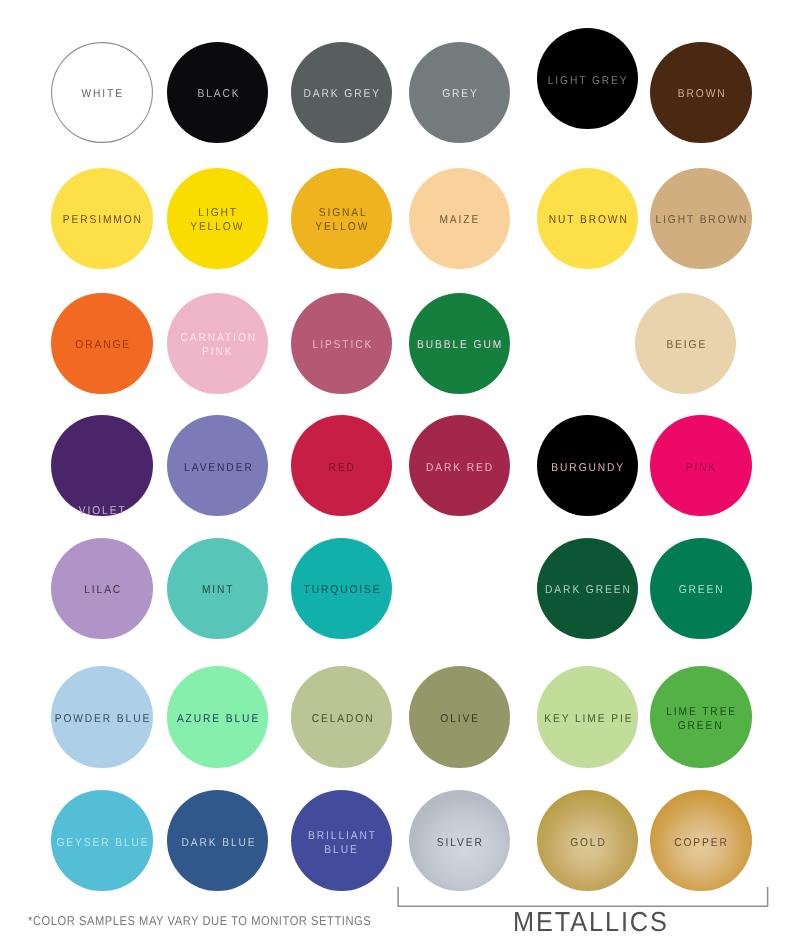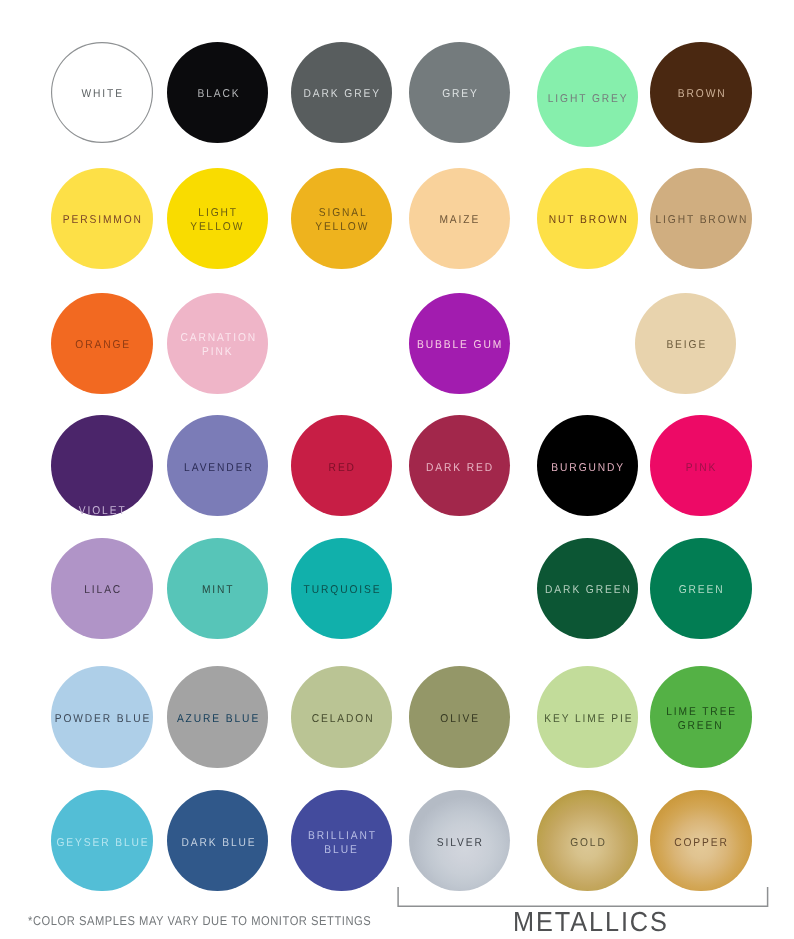--- a/index.html
+++ b/index.html
@@ -19,21 +19,21 @@
     </div>
     <div class="swatch" style="left: 167px; top: 41.5px; width: 101.3px; height: 101.3px; background: rgb(11, 11, 13);">
       <div class="label" style="color: rgb(178, 180, 182);">BLACK</div>
     </div>
     <div class="swatch" style="left: 291.1px; top: 41.5px; width: 101.3px; height: 101.3px; background: rgb(88, 93, 94);">
       <div class="label" style="color: rgb(214, 218, 219);">DARK GREY</div>
     </div>
     <div class="swatch" style="left: 408.6px; top: 41.5px; width: 101.3px; height: 101.3px; background: rgb(116, 123, 125);">
       <div class="label" style="color: rgb(223, 227, 228);">GREY</div>
     </div>
-    <div class="swatch" style="left: 537px; top: 46px; width: 101.3px; height: 101.3px; background: #86efac;">
+    <div class="swatch" style="left: 537px; top: 28px; width: 101.3px; height: 101.3px; background: #000000;">
       <div class="label" style="color: rgb(118, 123, 124);">LIGHT GREY</div>
     </div>
     <div class="swatch" style="left: 650.4px; top: 41.5px; width: 101.3px; height: 101.3px; background: rgb(74, 40, 17);">
       <div class="label" style="color: rgb(205, 176, 150);">BROWN</div>
     </div>
     <div class="swatch" style="left: 51.4px; top: 167.7px; width: 101.3px; height: 101.3px; background: #fde047;">
       <div class="label" style="color: rgb(122, 69, 40);">PERSIMMON</div>
     </div>
     <div class="swatch" style="left: 167px; top: 167.7px; width: 101.3px; height: 101.3px; background: rgb(249, 220, 0);">
       <div class="label" style="color: rgb(106, 93, 17);">LIGHT
@@ -52,21 +52,24 @@
     <div class="swatch" style="left: 650.4px; top: 167.7px; width: 101.3px; height: 101.3px; background: rgb(208, 174, 128);">
       <div class="label" style="color: rgb(107, 86, 58);">LIGHT BROWN</div>
     </div>
     <div class="swatch" style="left: 51.4px; top: 292.7px; width: 101.3px; height: 101.3px; background: rgb(242, 105, 33);">
       <div class="label" style="color: rgb(141, 58, 19);">ORANGE</div>
     </div>
     <div class="swatch" style="left: 167px; top: 292.7px; width: 101.3px; height: 101.3px; background: rgb(239, 181, 200);">
       <div class="label" style="color: rgb(251, 230, 238);">CARNATION
 PINK</div>
     </div>
-    <div class="swatch" style="left: 408.6px; top: 292.7px; width: 101.3px; height: 101.3px; background: #a21caf;">
+    <div class="swatch" style="left: 291.1px; top: 292.7px; width: 101.3px; height: 101.3px; background: rgb(181, 88, 116);">
+      <div class="label" style="color: rgb(238, 182, 199);">LIPSTICK</div>
+    </div>
+    <div class="swatch" style="left: 408.6px; top: 292.7px; width: 101.3px; height: 101.3px; background: #15803d;">
       <div class="label" style="color: rgb(248, 207, 228);">BUBBLE GUM</div>
     </div>
     <div class="swatch" style="left: 635px; top: 292.7px; width: 101.3px; height: 101.3px; background: rgb(232, 211, 173);">
       <div class="label" style="color: rgb(108, 91, 60);">BEIGE</div>
     </div>
     <div class="swatch" style="left: 51.4px; top: 415px; width: 101.3px; height: 101.3px; background: rgb(75, 37, 106); align-items: flex-end;">
       <div class="label" style="color: rgb(198, 180, 213);">VIOLET</div>
     </div>
     <div class="swatch" style="left: 167px; top: 415px; width: 101.3px; height: 101.3px; background: rgb(123, 124, 183);">
       <div class="label" style="color: rgb(43, 43, 85);">LAVENDER</div>
@@ -94,21 +97,21 @@
     </div>
     <div class="swatch" style="left: 537px; top: 537.8px; width: 101.3px; height: 101.3px; background: rgb(12, 86, 52);">
       <div class="label" style="color: rgb(181, 207, 191);">DARK GREEN</div>
     </div>
     <div class="swatch" style="left: 650.4px; top: 537.8px; width: 101.3px; height: 101.3px; background: rgb(2, 125, 83);">
       <div class="label" style="color: rgb(180, 220, 200);">GREEN</div>
     </div>
     <div class="swatch" style="left: 51.4px; top: 666.3px; width: 101.3px; height: 101.3px; background: rgb(174, 207, 232);">
       <div class="label" style="color: rgb(62, 74, 89);">POWDER BLUE</div>
     </div>
-    <div class="swatch" style="left: 167px; top: 666.3px; width: 101.3px; height: 101.3px; background: #a3a3a3;">
+    <div class="swatch" style="left: 167px; top: 666.3px; width: 101.3px; height: 101.3px; background: #86efac;">
       <div class="label" style="color: rgb(18, 60, 89);">AZURE BLUE</div>
     </div>
     <div class="swatch" style="left: 291.1px; top: 666.3px; width: 101.3px; height: 101.3px; background: rgb(186, 196, 148);">
       <div class="label" style="color: rgb(69, 75, 45);">CELADON</div>
     </div>
     <div class="swatch" style="left: 408.6px; top: 666.3px; width: 101.3px; height: 101.3px; background: rgb(148, 151, 104);">
       <div class="label" style="color: rgb(52, 55, 32);">OLIVE</div>
     </div>
     <div class="swatch" style="left: 537px; top: 666.3px; width: 101.3px; height: 101.3px; background: rgb(194, 220, 154);">
       <div class="label" style="color: rgb(74, 90, 53);">KEY LIME PIE</div>

